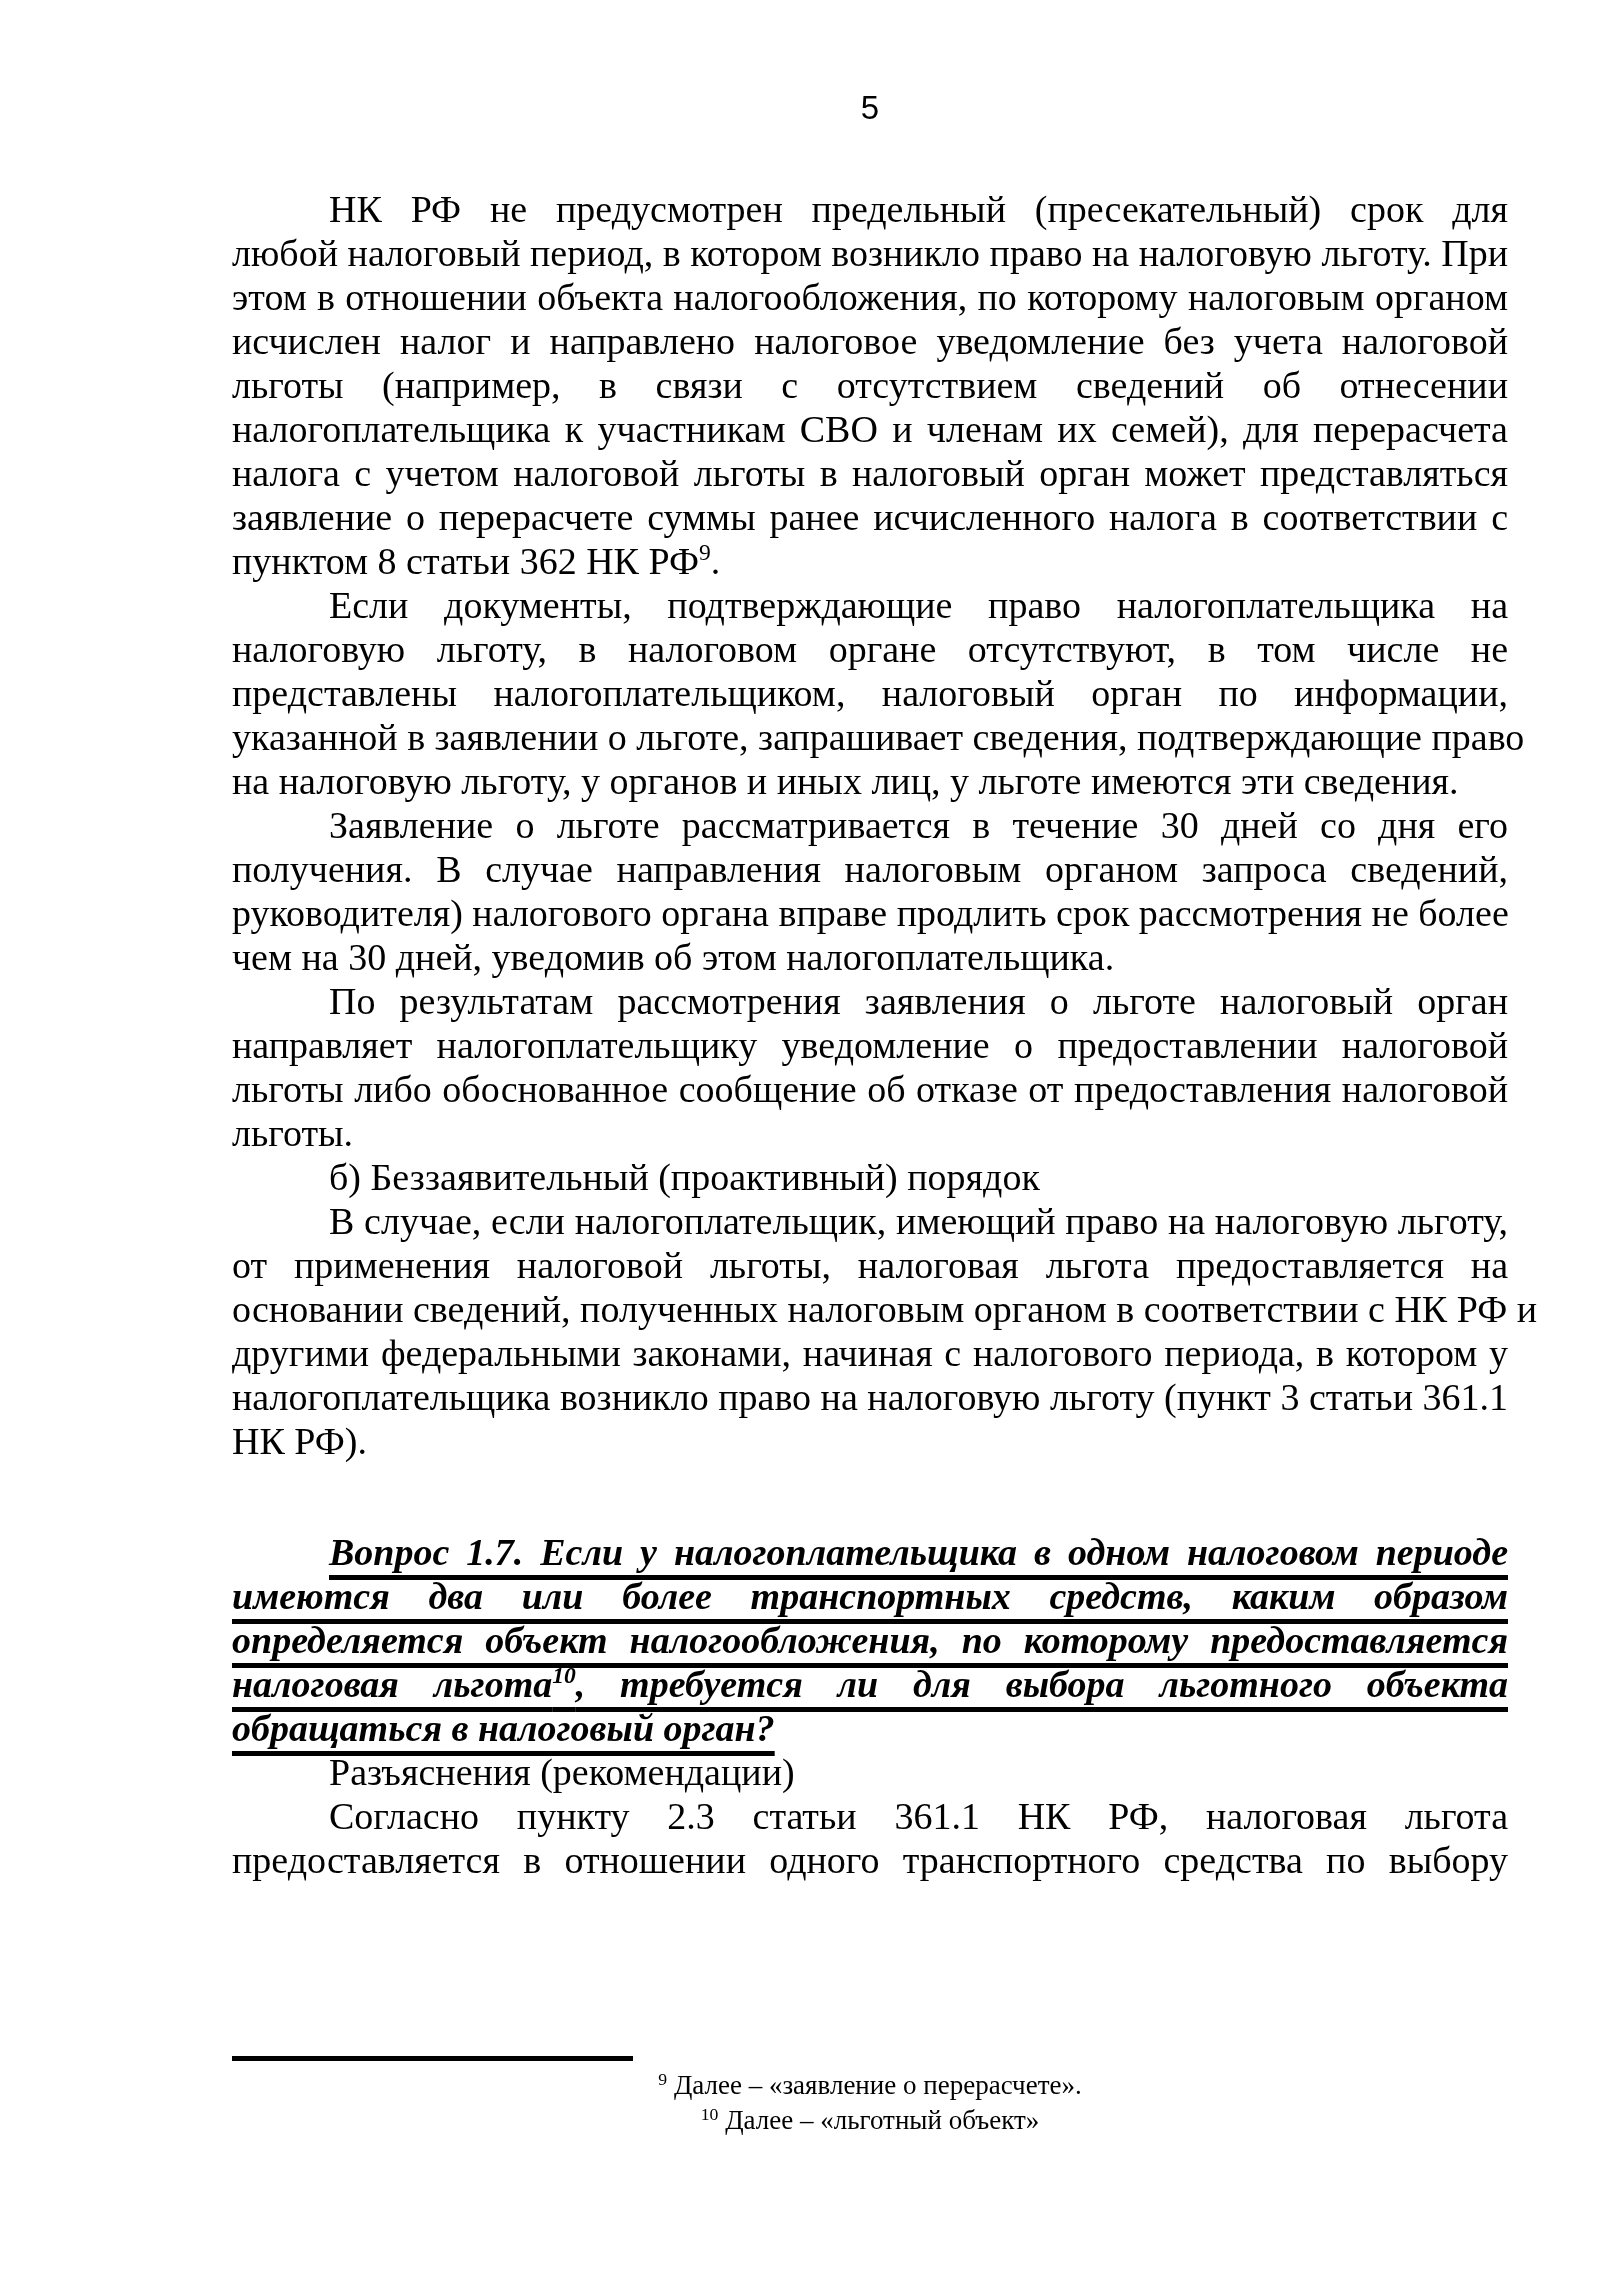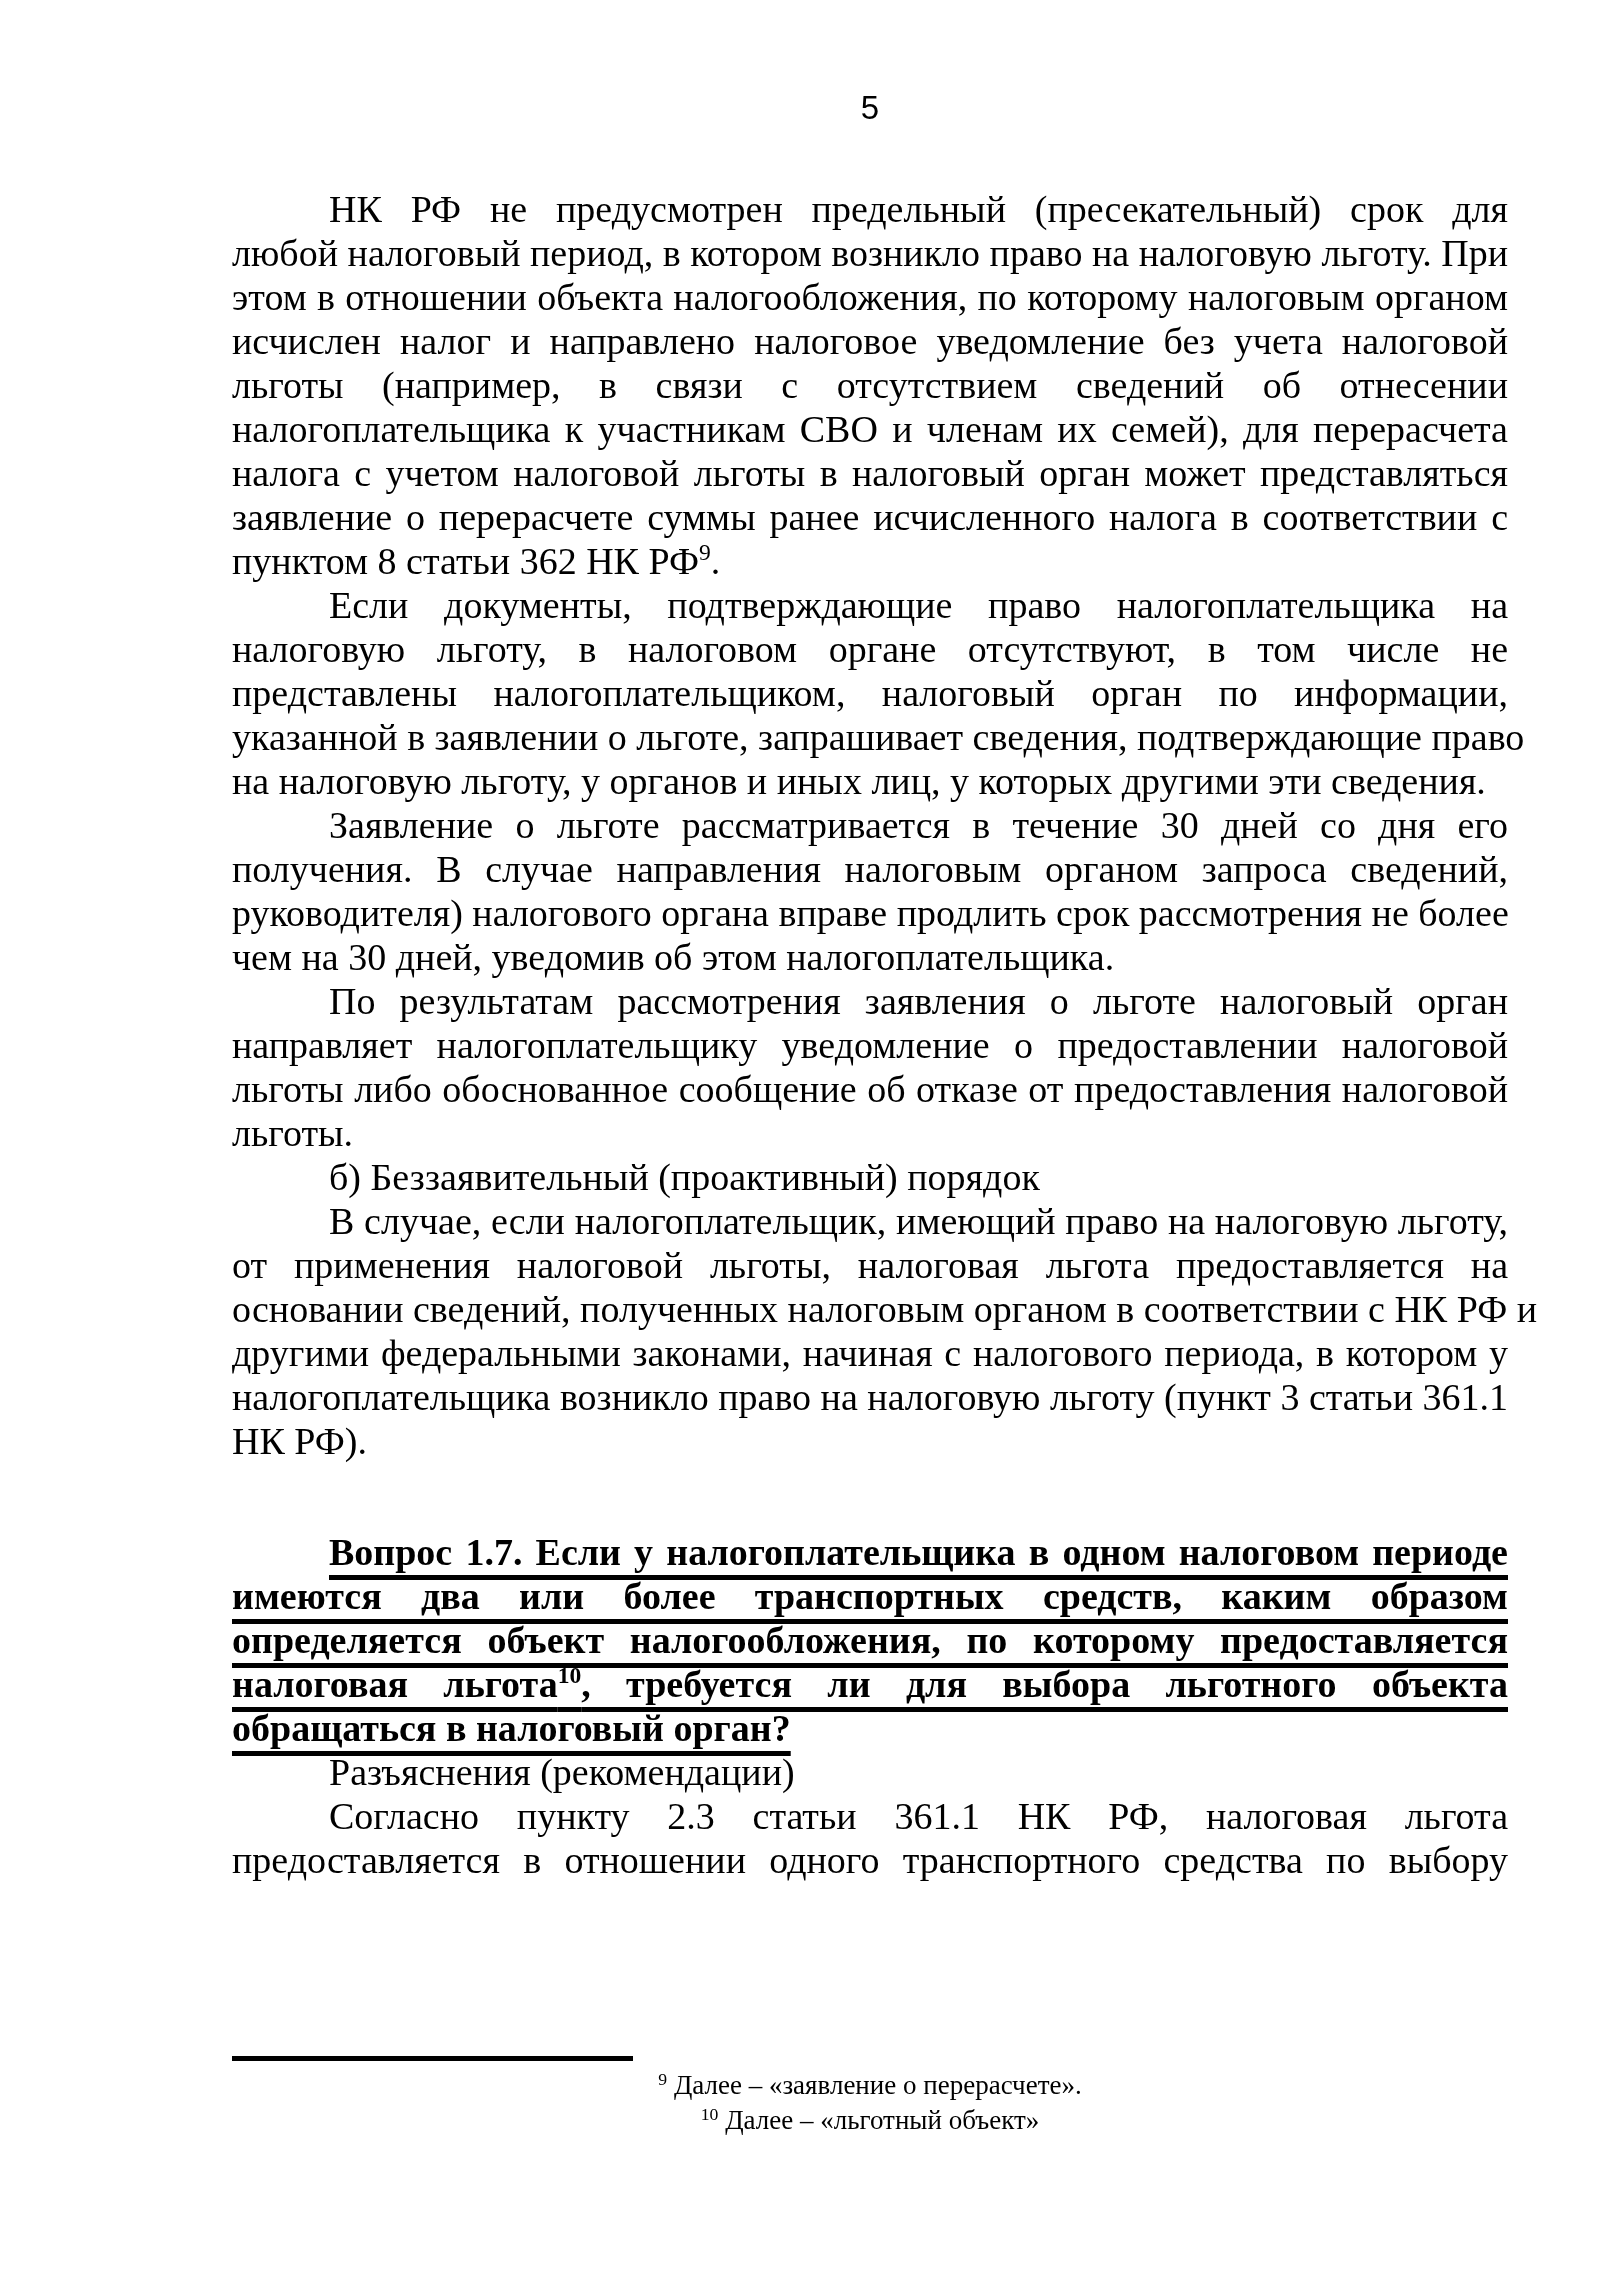--- a/index.html
+++ b/index.html
@@ -28,20 +28,21 @@
     height:44px;
     white-space:nowrap;
     text-align:justify;
     text-align-last:justify;
   }
   .line.first { text-indent:97px; }
   .line.last  { text-align-last:left; }
   .section.question-heading { margin-top:67px; }
   .section.question-heading .line {
     font-weight:bold;
+    font-style:italic;
     text-decoration:underline;
     text-decoration-thickness:5.2px;
     text-underline-offset:9.8px;
     text-decoration-skip-ink:none;
   }
   sup.fnref {
     font-size:23.6px;
     line-height:0;
     position:relative;
     top:-14.4px;
@@ -84,21 +85,21 @@
         <div class="line">налогоплательщика к участникам СВО и членам их семей), для перерасчета</div>
         <div class="line">налога с учетом налоговой льготы в налоговый орган может представляться</div>
         <div class="line">заявление о перерасчете суммы ранее исчисленного налога в соответствии с</div>
         <div class="line last">пунктом 8 статьи 362 НК РФ<sup class="fnref">9</sup>.</div>
       </div>
       <div class="section paragraph">
         <div class="line first">Если документы, подтверждающие право налогоплательщика на</div>
         <div class="line">налоговую льготу, в налоговом органе отсутствуют, в том числе не</div>
         <div class="line">представлены налогоплательщиком, налоговый орган по информации,</div>
         <div class="line">указанной в заявлении о льготе, запрашивает сведения, подтверждающие право</div>
-        <div class="line last">на налоговую льготу, у органов и иных лиц, у которых другими эти сведения.</div>
+        <div class="line last">на налоговую льготу, у органов и иных лиц, у льготе имеются эти сведения.</div>
       </div>
       <div class="section paragraph">
         <div class="line first">Заявление о льготе рассматривается в течение 30 дней со дня его</div>
         <div class="line">получения. В случае направления налоговым органом запроса сведений,</div>
         <div class="line">руководителя) налогового органа вправе продлить срок рассмотрения не более</div>
         <div class="line last">чем на 30 дней, уведомив об этом налогоплательщика.</div>
       </div>
       <div class="section paragraph">
         <div class="line first">По результатам рассмотрения заявления о льготе налоговый орган</div>
         <div class="line">направляет налогоплательщику уведомление о предоставлении налоговой</div>

